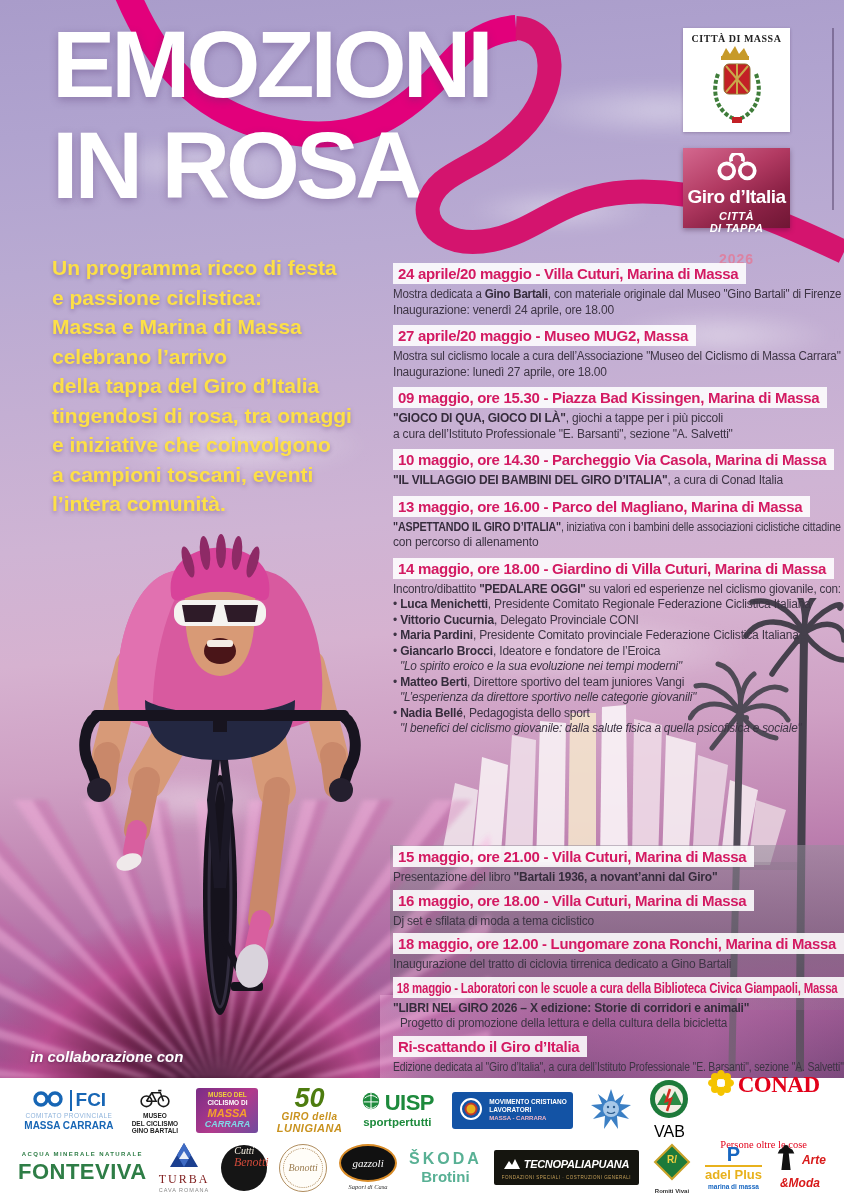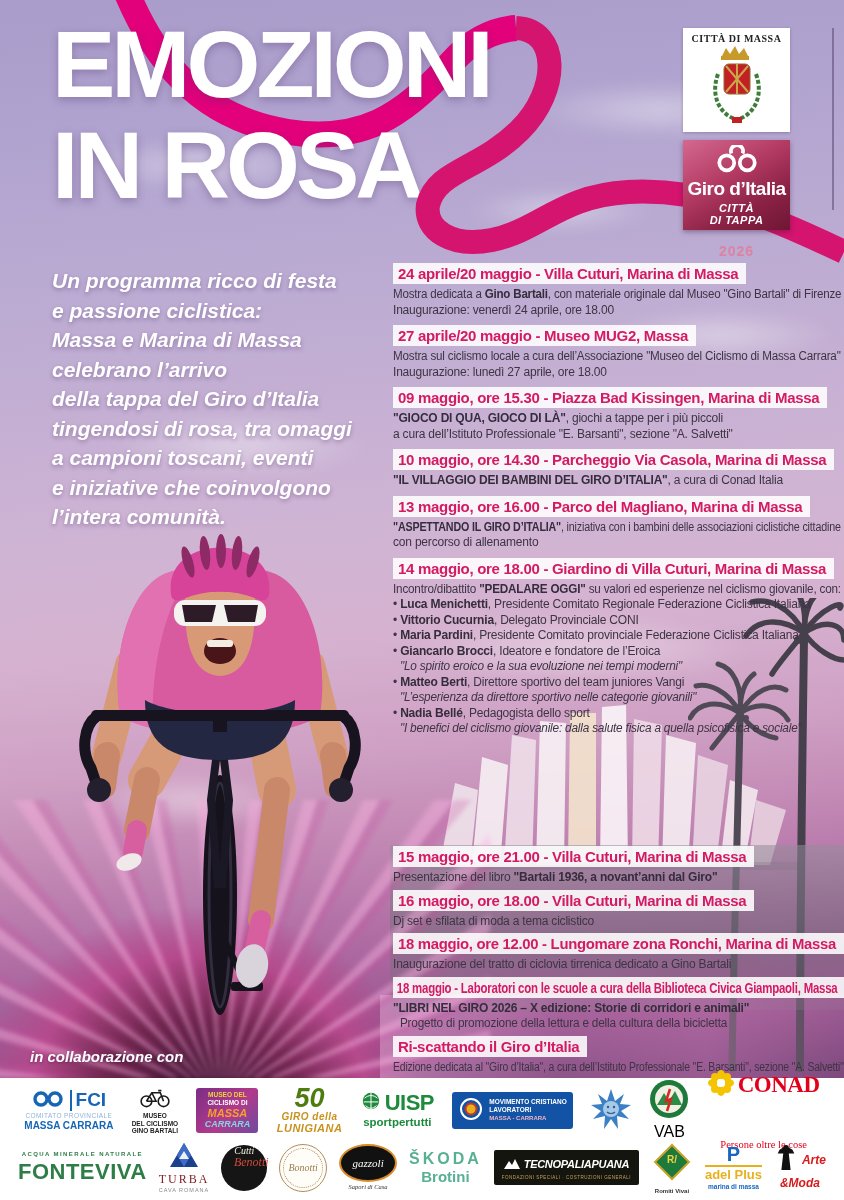--- a/index.html
+++ b/index.html
@@ -33,30 +33,30 @@
   .title{position:absolute;left:52px;top:14px;z-index:4;color:#fff;font-weight:bold;
     font-size:95px;line-height:101px;letter-spacing:-4px;
     text-shadow:0 3px 8px rgba(80,50,110,.35);}
   .ribbon{position:absolute;left:0;top:0;z-index:3;}
   .ribbon.front{z-index:5;}
   
   .city-badge{position:absolute;left:683px;top:28px;width:107px;height:104px;z-index:6;
     background:#fff;box-shadow:0 1px 3px rgba(60,30,70,.3);text-align:center;padding-top:5px;box-sizing:border-box;}
   .city-badge .cb-title{font-family:"Liberation Serif",serif;font-weight:bold;font-size:10px;
     letter-spacing:.5px;color:#222;}
-  .giro-badge{position:absolute;left:683px;top:140px;width:107px;height:90px;z-index:6;color:#fff;
+  .giro-badge{position:absolute;left:683px;top:148px;width:107px;height:80px;z-index:6;color:#fff;
     background:linear-gradient(150deg,#d4688f 0%,#b23a62 42%,#8c2246 70%,#6f1634 100%);
     text-align:center;box-sizing:border-box;padding-top:5px;box-shadow:0 2px 5px rgba(60,20,50,.4);}
   .giro-word{font-size:19px;font-weight:bold;letter-spacing:-.5px;line-height:20px;}
   .giro-sub{font-size:11px;font-weight:bold;font-style:italic;line-height:12px;margin-top:3px;letter-spacing:.5px;}
   .giro-year{font-size:14px;font-weight:bold;color:rgba(228,120,150,.8);margin-top:17px;letter-spacing:1px;}
   .credit-line{position:absolute;left:832px;top:28px;width:2px;height:182px;z-index:6;background:rgba(70,50,90,.45);}
   
-  .intro{position:absolute;left:52px;top:266px;width:334px;z-index:4;color:#ffffff;
-    font-size:21px;font-weight:bold;font-style:italic;line-height:29.5px;
+  .intro{position:absolute;left:52px;top:253px;width:334px;z-index:4;color:#fde047;
+    font-size:21px;font-weight:bold;line-height:29.5px;
     text-shadow:0 2px 4px rgba(80,50,110,.4);}
   
   .events{position:absolute;z-index:7;}
   .events-top{left:393px;top:263px;width:448px;}
   .events-bottom{left:393px;top:846px;width:451px;}
   .event{margin-bottom:7px;}
   .events-bottom .event{margin-bottom:4px;}
   .event-header{display:inline-block;background:rgba(255,255,255,.88);color:#d31a62;
     font-weight:bold;font-size:15px;line-height:1;letter-spacing:-.3px;
     padding:3px 8px 3px 5px;margin-bottom:3px;white-space:nowrap;}
@@ -238,22 +238,22 @@
   </div>
   <div class="credit-line"></div>
 
   <div class="intro" id="intro">
       <div>Un programma ricco di festa</div>
       <div>e passione ciclistica:</div>
       <div>Massa e Marina di Massa</div>
       <div>celebrano l’arrivo</div>
       <div>della tappa del Giro d’Italia</div>
       <div>tingendosi di rosa, tra omaggi</div>
+      <div>e iniziative che coinvolgono</div>
       <div>a campioni toscani, eventi</div>
-      <div>e iniziative che coinvolgono</div>
       <div>l’intera comunità.</div>
     </div>
 
   <svg class="cyclist" width="370" height="545" viewBox="0 0 370 545">
 
     <ellipse cx="195" cy="395" rx="17" ry="120" fill="#15121c"></ellipse>
     <ellipse cx="195" cy="395" rx="11" ry="112" fill="none" stroke="#312c3e" stroke-width="3"></ellipse>
 
     <path d="M195,228 L186,300 L193,388 M195,228 L204,300 L197,388" stroke="#1b1826" stroke-width="8" fill="none"></path>
 

